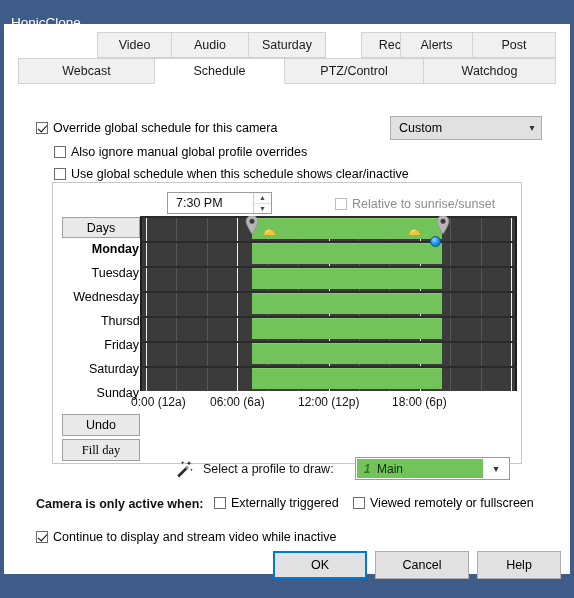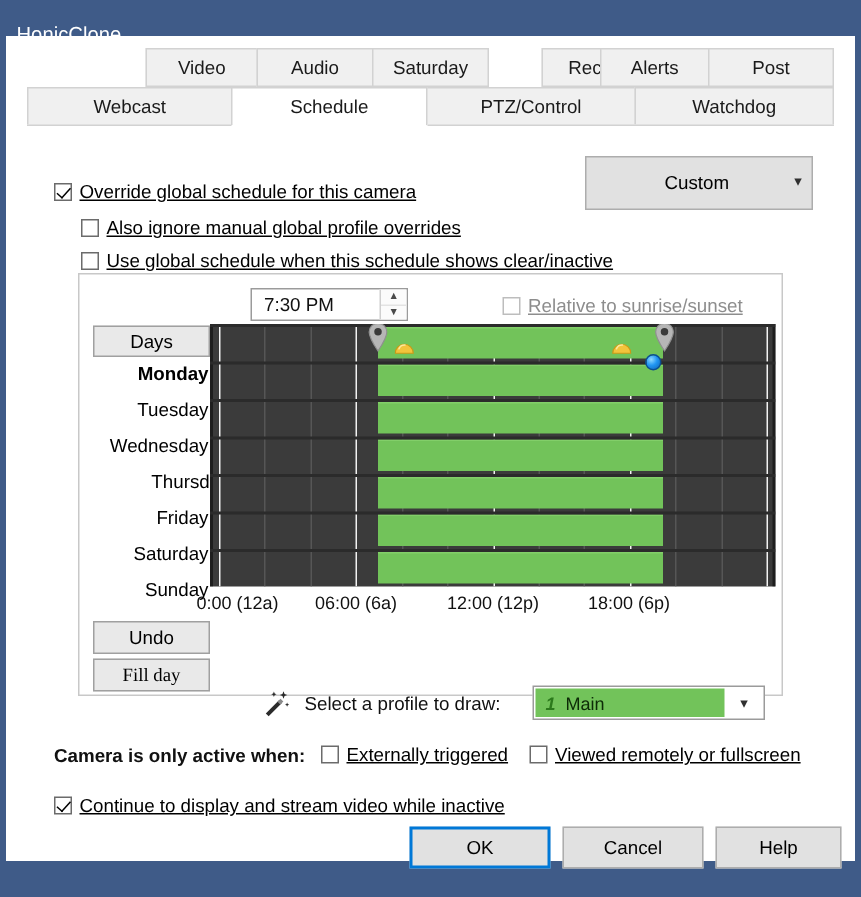--- a/index.html
+++ b/index.html
@@ -110,21 +110,21 @@
   }
   .chk .box.checked::after {
     content: "";
     position: absolute;
     left: 3px; top: 0px;
     width: 4px; height: 8px;
     border: solid #000;
     border-width: 0 1.6px 1.6px 0;
     transform: rotate(42deg);
   }
-  .chk .lbl { font-size: 12.5px; color: #000; text-decoration: underline; }
+  .chk .lbl { font-size: 12.5px; color: #000; }
   .chk.disabled .box { border-color: #bdbdbd; }
   .chk.disabled .lbl { color: #8d8d8d; }
 
   
   .combo {
     position: absolute;
     box-sizing: border-box;
     background: #e1e1e1;
     border: 1px solid #adadad;
     display: flex;
@@ -366,21 +366,21 @@
       </div>
     </div>
 
     <div id="panel">
 
       <div class="chk" style="left:18px; top:37px;">
         <span class="box checked"></span>
         <span class="lbl">Override global schedule for this camera</span>
       </div>
 
-      <div class="combo" style="left:372px; top:20px; width:152px; height:36px;padding-left:44px;">
+      <div class="combo" style="left:372px; top:32px; width:152px; height:24px;">
         <span class="cval">Custom</span>
         <span class="carrow">▾</span>
       </div>
 
       <div class="chk" style="left:36px; top:61px;">
         <span class="box"></span>
         <span class="lbl">Also ignore manual global profile overrides</span>
       </div>
 
       <div class="chk" style="left:36px; top:83px;">

